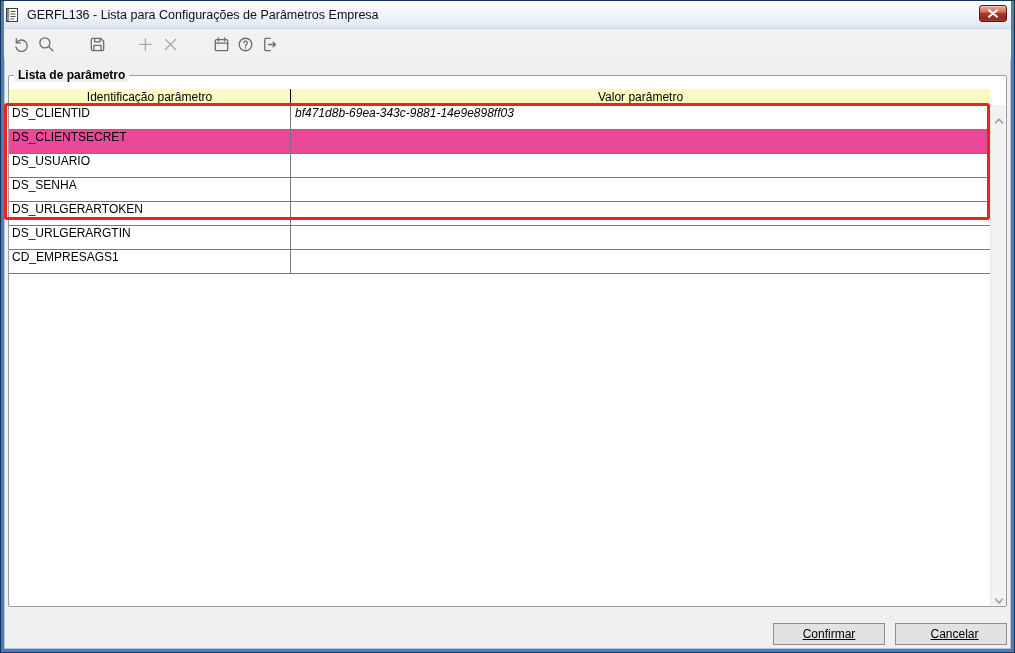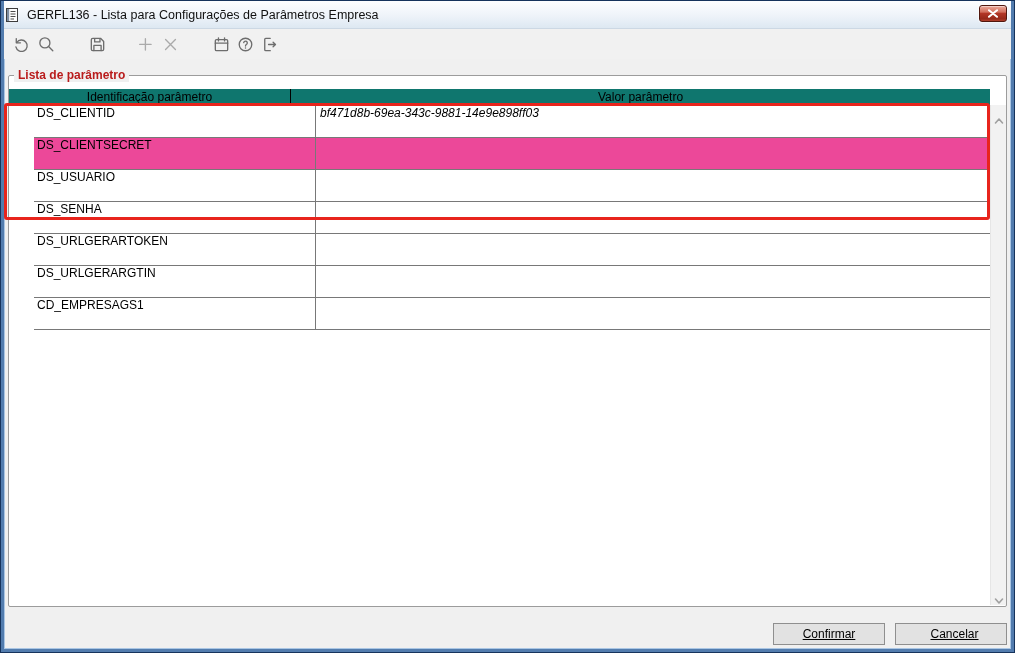--- a/index.html
+++ b/index.html
@@ -44,34 +44,34 @@
   .tb-icon:nth-of-type(7){ margin-left:5px; }
   .tb-icon:nth-of-type(8){ margin-left:5px; }
 
   
   .groupbox {
     position:absolute; left:8px; top:75px; width:999px; height:532px;
     border:1px solid #9c9c9c; border-radius:2px; background:#ffffff;
   }
   .group-label {
     position:absolute; left:14px; top:68px; background:#f0f0f0; padding:0 4px;
-    font-size:12px; font-weight:bold; color:#b91c1c; line-height:14px; z-index:3;
+    font-size:12px; font-weight:bold; color:#000000; line-height:14px; z-index:3;
   }
 
   
   .grid-header {
     position:absolute; left:9px; top:89px; width:981px; height:16px;
-    display:flex; background:#0f766e; font-size:12px; color:#000;
+    display:flex; background:#fef9c3; font-size:12px; color:#000;
   }
   .grid-header .hcell { display:flex; align-items:center; justify-content:center; height:100%; }
   .grid-header .hcell.c1 { width:282px; border-right:1px solid #000; }
   .grid-header .hcell.c2 { flex:1; }
 
   .grid-rows { position:absolute; left:9px; top:105px; width:981px; border-top:1px solid #787878; }
-  .grid-row { display:flex; height:32px; border-bottom:1px solid #787878; background:#fff;margin-left:25px; }
+  .grid-row { display:flex; height:24px; border-bottom:1px solid #787878; background:#fff; }
   .grid-row.selected { background:#ec4899; }
   .grid-row .cell { font-size:12px; color:#000; line-height:15px; white-space:nowrap; overflow:hidden; }
   .grid-row .cell.c1 { width:282px; border-right:1px solid #787878; padding-left:3px; }
   .grid-row .cell.c2 { flex:1; padding-left:4px;font-style:italic; }
 
   
   .vscroll {
     position:absolute; left:990px; top:105px; width:16px; height:500px;
     background:#f2f2f2; border-left:1px solid #e6e6e6;
   }

